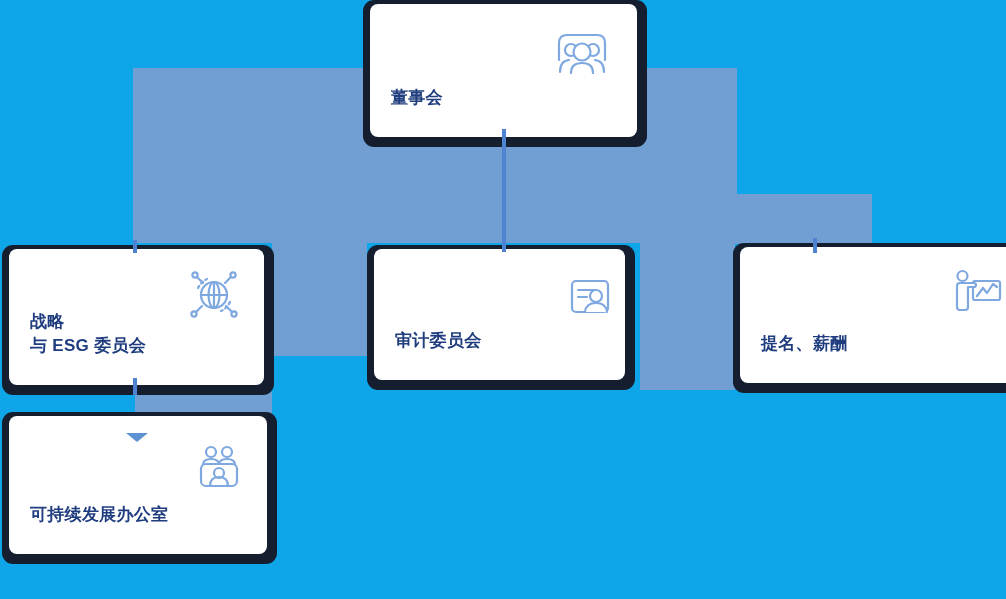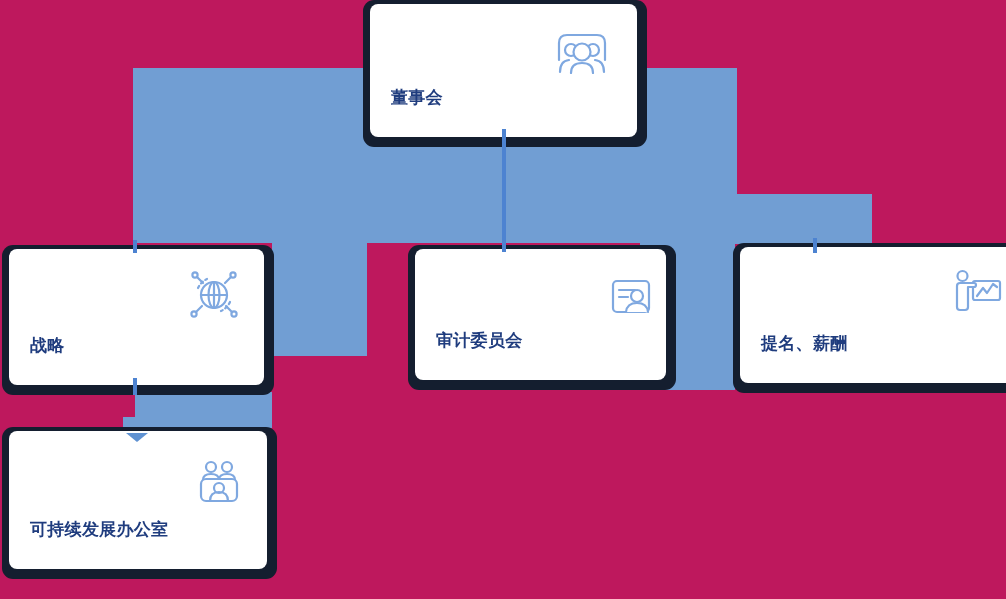--- a/index.html
+++ b/index.html
@@ -6,21 +6,21 @@
     --connector:#719ed3;
     --line:#4d83d1;
     --arrow:#5f92d2;
     --card-border:#141e2f;
     --text:#1f3c7e;
     --icon:#7fa8e0;
   }
   html,body{margin:0;padding:0;background:#ffffff;}
   .canvas{
     position:relative;width:1006px;height:599px;overflow:hidden;
-    font-family:"Liberation Sans",sans-serif;background:#be185d;
+    font-family:"Liberation Sans",sans-serif;background:#0ea5e9;
   }
   
   .conn{position:absolute;background:var(--connector);z-index:1;}
   #conn-main{left:133px;top:68px;width:604px;height:175px;}
   #conn-right-ext{left:735px;top:194px;width:137px;height:50px;}
   #conn-mid-band{left:272px;top:243px;width:95px;height:113px;}
   #conn-right-band{left:640px;top:243px;width:95px;height:147px;}
   #conn-sub-a{left:135px;top:392px;width:137px;height:25px;}
   #conn-sub-b{left:123px;top:417px;width:149px;height:11px;}
   
@@ -36,23 +36,23 @@
   }
   
   .card{
     position:absolute;z-index:2;box-sizing:border-box;
     background:var(--card-border);border-radius:11px;
     padding:4px 10px 10px 7px;
   }
   .card-inner{position:relative;width:100%;height:100%;background:#fff;border-radius:8px;}
   #card-board{left:363px;top:0;width:284px;height:147px;}
   #card-strategy{left:2px;top:245px;width:272px;height:150px;}
-  #card-audit{left:367px;top:245px;width:268px;height:145px;margin-left:41px;}
+  #card-audit{left:367px;top:245px;width:268px;height:145px;}
   #card-nomination{left:733px;top:243px;width:294px;height:150px;}
-  #card-sustain{left:2px;top:427px;width:275px;height:152px;}
+  #card-sustain{left:2px;top:412px;width:275px;height:152px;}
   .label{
     position:absolute;left:21px;bottom:27px;
     color:var(--text);font-size:17px;line-height:24px;font-weight:600;
     letter-spacing:.3px;white-space:nowrap;
   }
   .label span{display:block;}
   .icon{position:absolute;display:block;line-height:0;}
   .icon svg{stroke:var(--icon);fill:none;stroke-width:2.2;stroke-linecap:round;stroke-linejoin:round;}
   .icon svg .wfill{fill:#ffffff;}
   #card-board .icon{right:25px;top:25px;}
@@ -114,20 +114,21 @@
           <path d="M10 19 A18 18 0 0 1 19 10" stroke-dasharray="2.5 3"></path>
           <path d="M42 33 A18 18 0 0 1 33 42" stroke-dasharray="2.5 3"></path>
           <circle cx="26" cy="26" r="13"></circle>
           <ellipse cx="26" cy="26" rx="5.5" ry="13"></ellipse>
           <path d="M13 26 H39"></path>
           <path d="M26 13 V39"></path>
         </svg>
       </span>
       <div class="label">
         <span>战略</span>
+        <span>与 ESG 委员会</span>
       </div>
     </div>
   </div>
 
   <div class="card" id="card-audit">
     <div class="card-inner">
       <span class="icon">
         <svg width="44" height="44" viewBox="0 0 44 44">
           <rect x="4" y="7" width="36" height="31" rx="4"></rect>
           <path d="M10 16 H26"></path>

